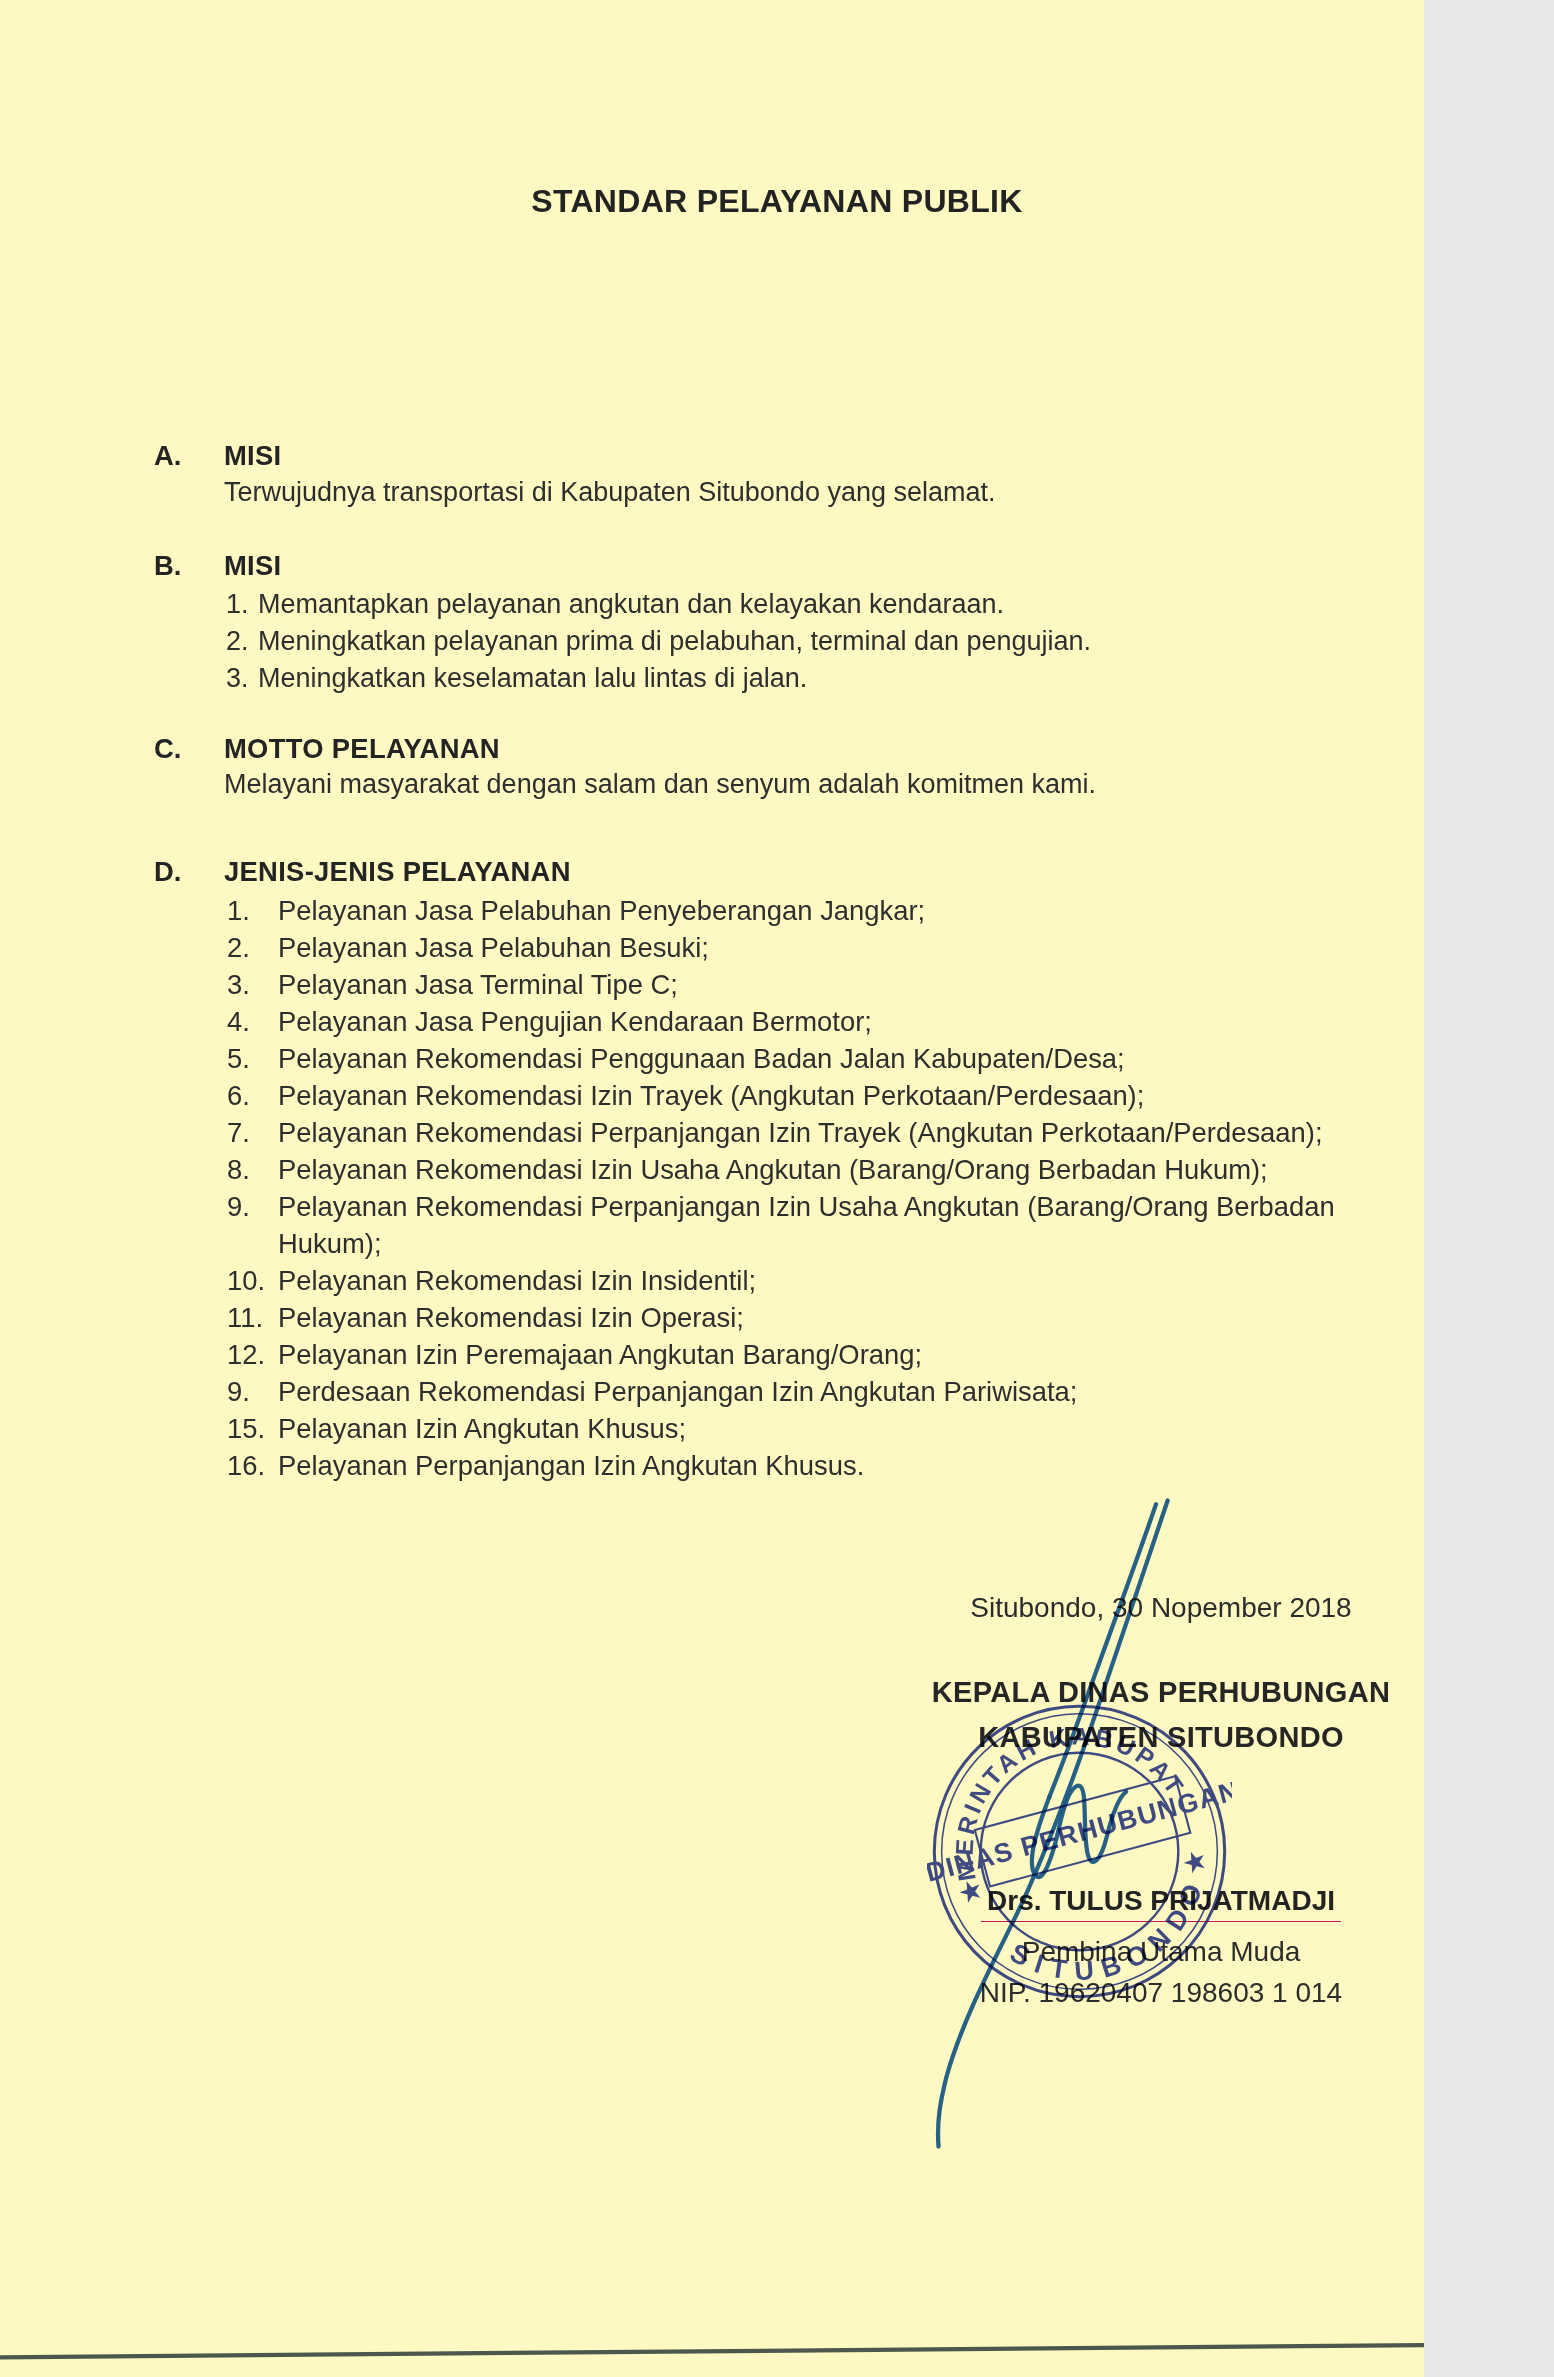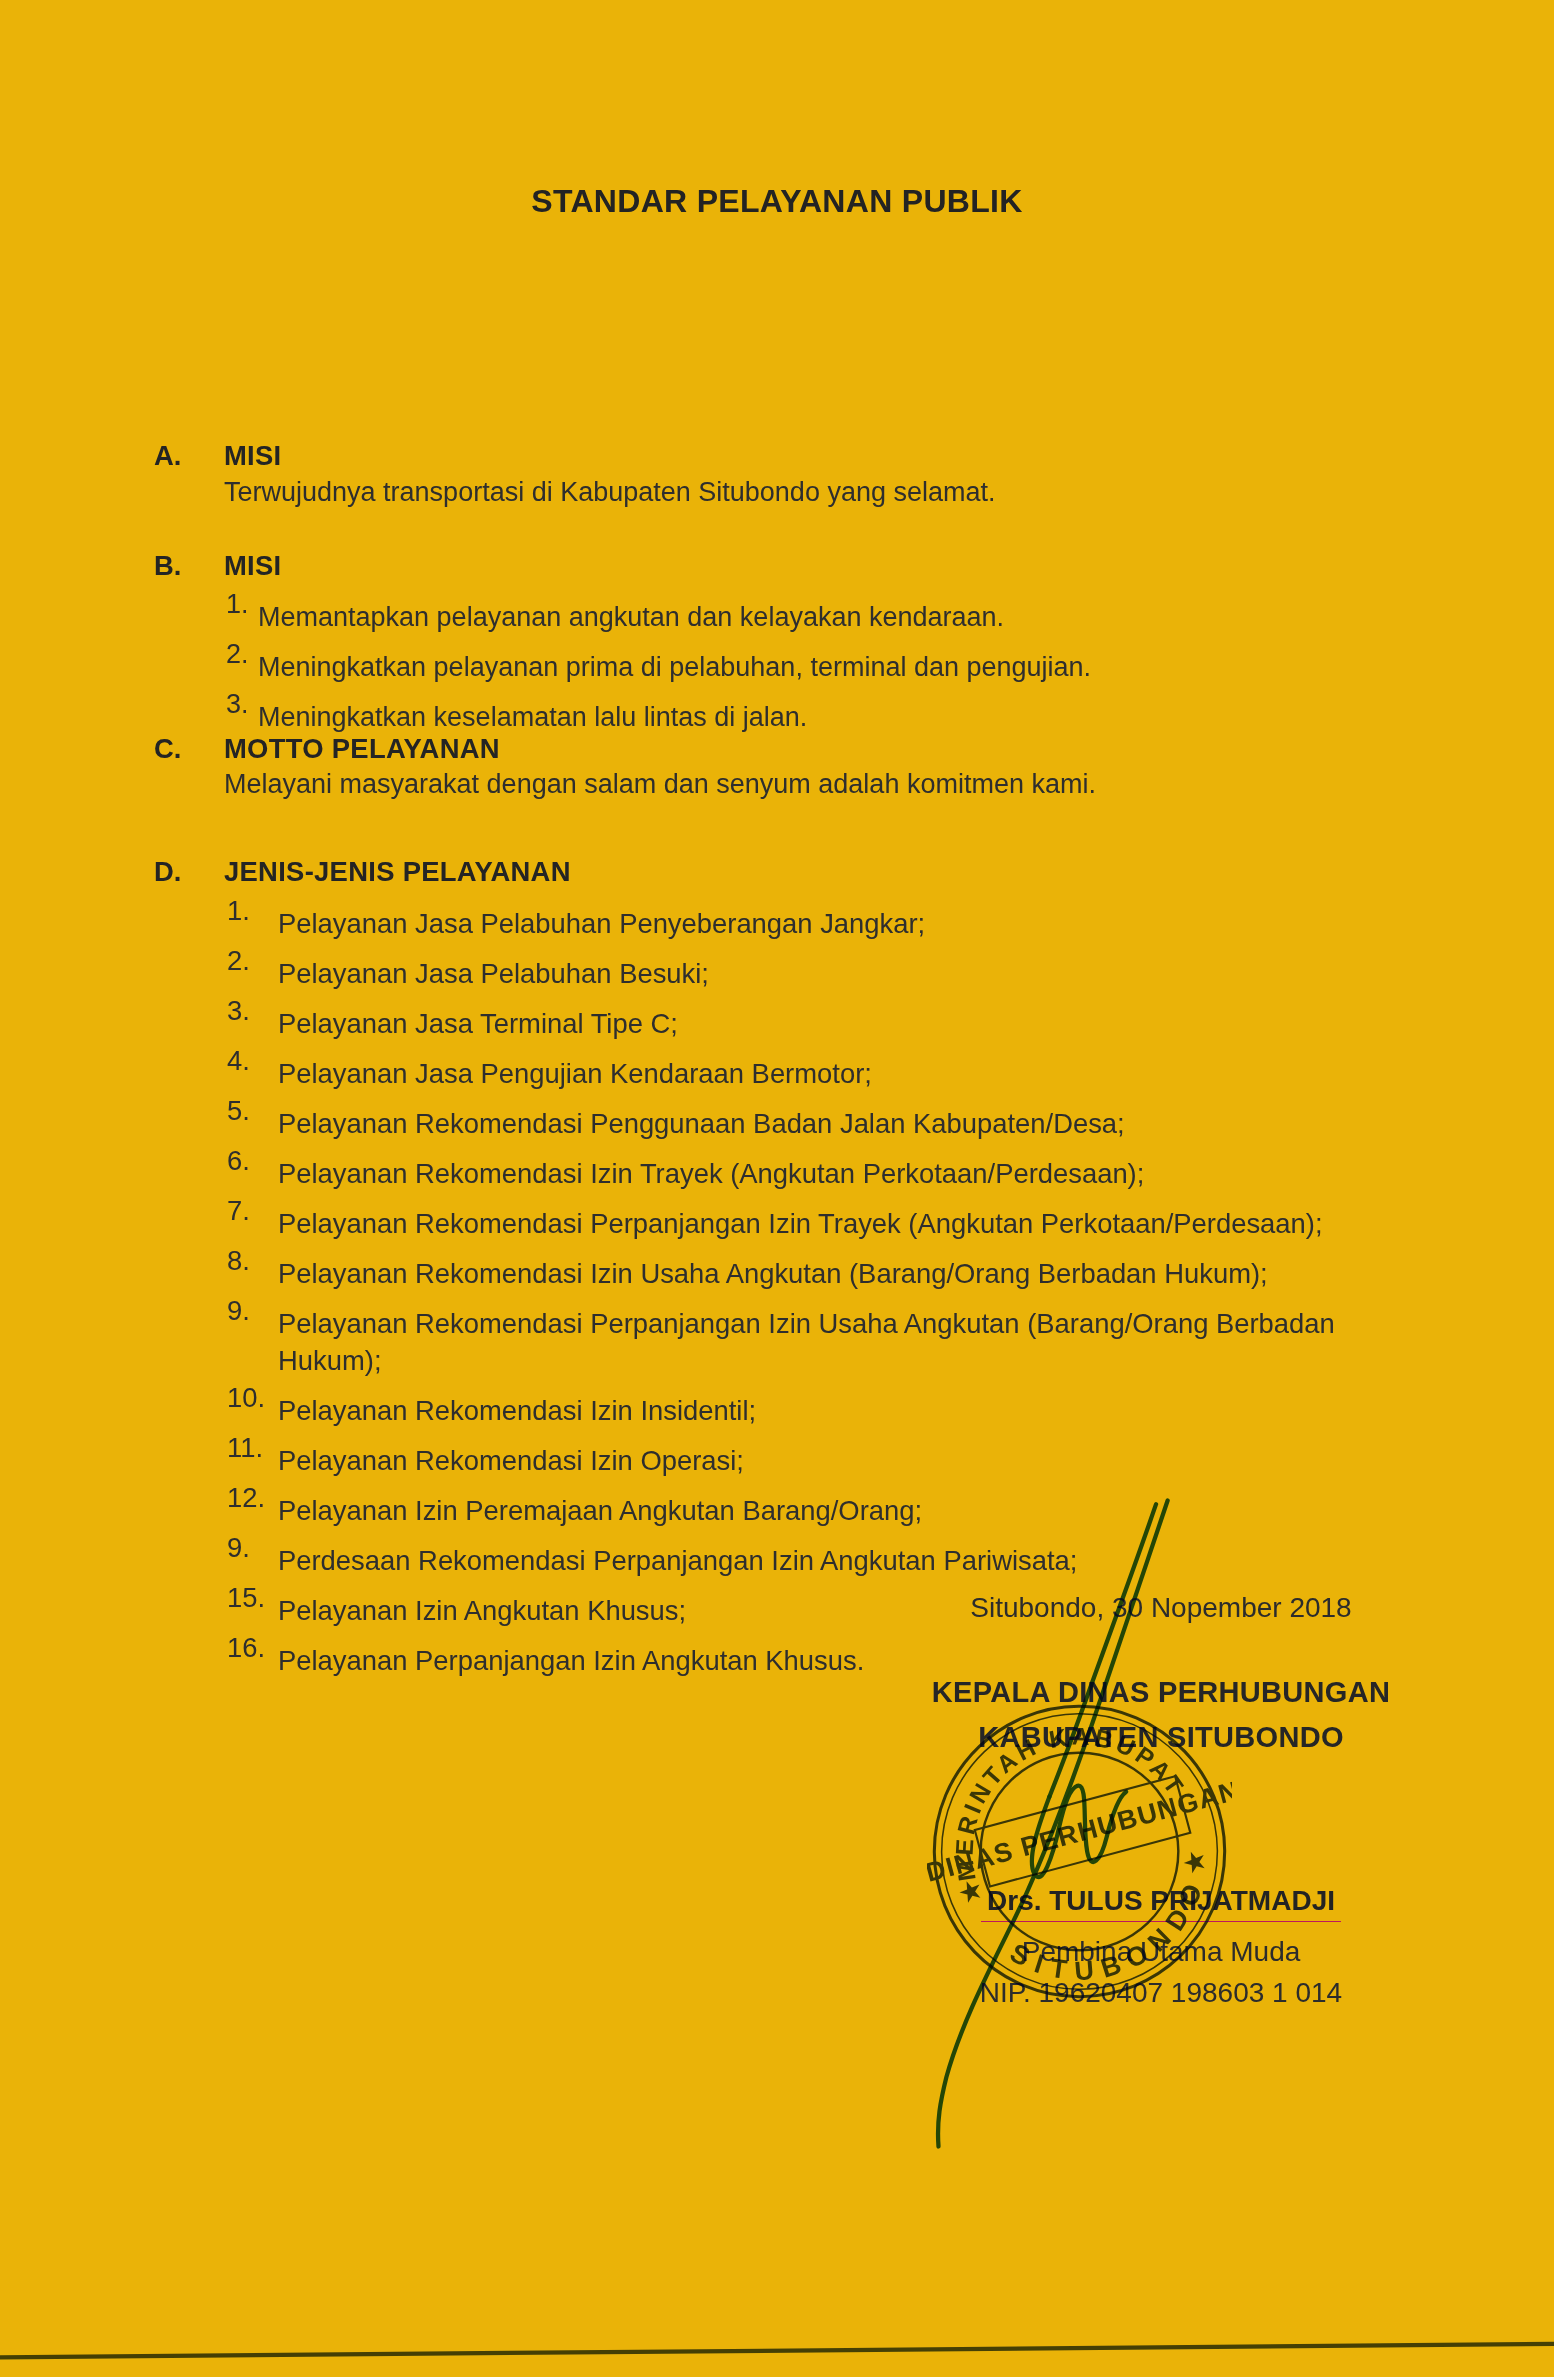--- a/index.html
+++ b/index.html
@@ -1,36 +1,36 @@
 <!DOCTYPE html>
 <html style="--ink: #2d2d2d; --stamp-blue: #2e3da0; --signature-blue: #1b5cab; --page-edge: #4b5a62;font-size:9.8px"><head>
 <meta charset="utf-8">
 <style>
   html,body { margin:0; padding:0; background:#e8e8e8; }
   .page {
-    position:relative; width:1554px; height:2377px;
-    background:#eab308; overflow:hidden;
+    position:relative; width:1424px; height:2377px;
+    background:#fef9c3; overflow:hidden;
     font-family:"Liberation Sans", sans-serif;
     color:var(--ink,#2d2d2d);
   }
   .abs { position:absolute; }
   .title-line {
     left:0; width:1554px; text-align:center;
     font-size:32px; font-weight:700; color:#232323;
     white-space:pre-wrap; letter-spacing:0.3px;
   }
   .sec-letter { left:154px; font-size:27.4px; font-weight:700; color:#242424; }
   .sec-heading { left:224px; font-size:27.4px; font-weight:700; color:#242424; letter-spacing:0.3px; }
   .sec-text { left:224px; font-size:27px; color:#2e2e2e; }
   .vlist { left:226px; width:1036px; font-size:27px; line-height:37px; color:#2e2e2e; }
   .jlist { left:227px; width:1244px; font-size:27.4px; line-height:37px; color:#2e2e2e; }
   .lrow { display:flex; align-items:flex-start; }
   .vlist .num { flex:0 0 32px; }
   .jlist .num { flex:0 0 51px; }
-  .lrow .txt { white-space:pre-wrap;margin-top:13px; }
+  .lrow .txt { white-space:pre-wrap; }
   .sig-block { left:914px; width:494px; text-align:center; }
   .sig-item { position:absolute; left:0; width:494px; text-align:center; }
   .sig-date { font-size:28px; color:#2c2c2c; }
   .sig-bold { font-size:29px; font-weight:700; color:#262626; letter-spacing:0.3px; }
   .sig-name { font-size:28px; font-weight:700; color:#232323; }
   .sig-name span { display:inline-block; border-bottom:1px solid #be185d; padding:0 6.1px 3.7px 6.1px; }
   .sig-rank, .sig-nip { font-size:28px; color:#2c2c2c; }
   .stamp-svg { mix-blend-mode:multiply; opacity:0.92; }
   .st-ring { fill:none; stroke:var(--stamp-blue,#2e3da0); }
   .st-arc { fill:var(--stamp-blue,#2e3da0); font-family:"Liberation Sans",sans-serif; font-weight:700; letter-spacing:6px; }

